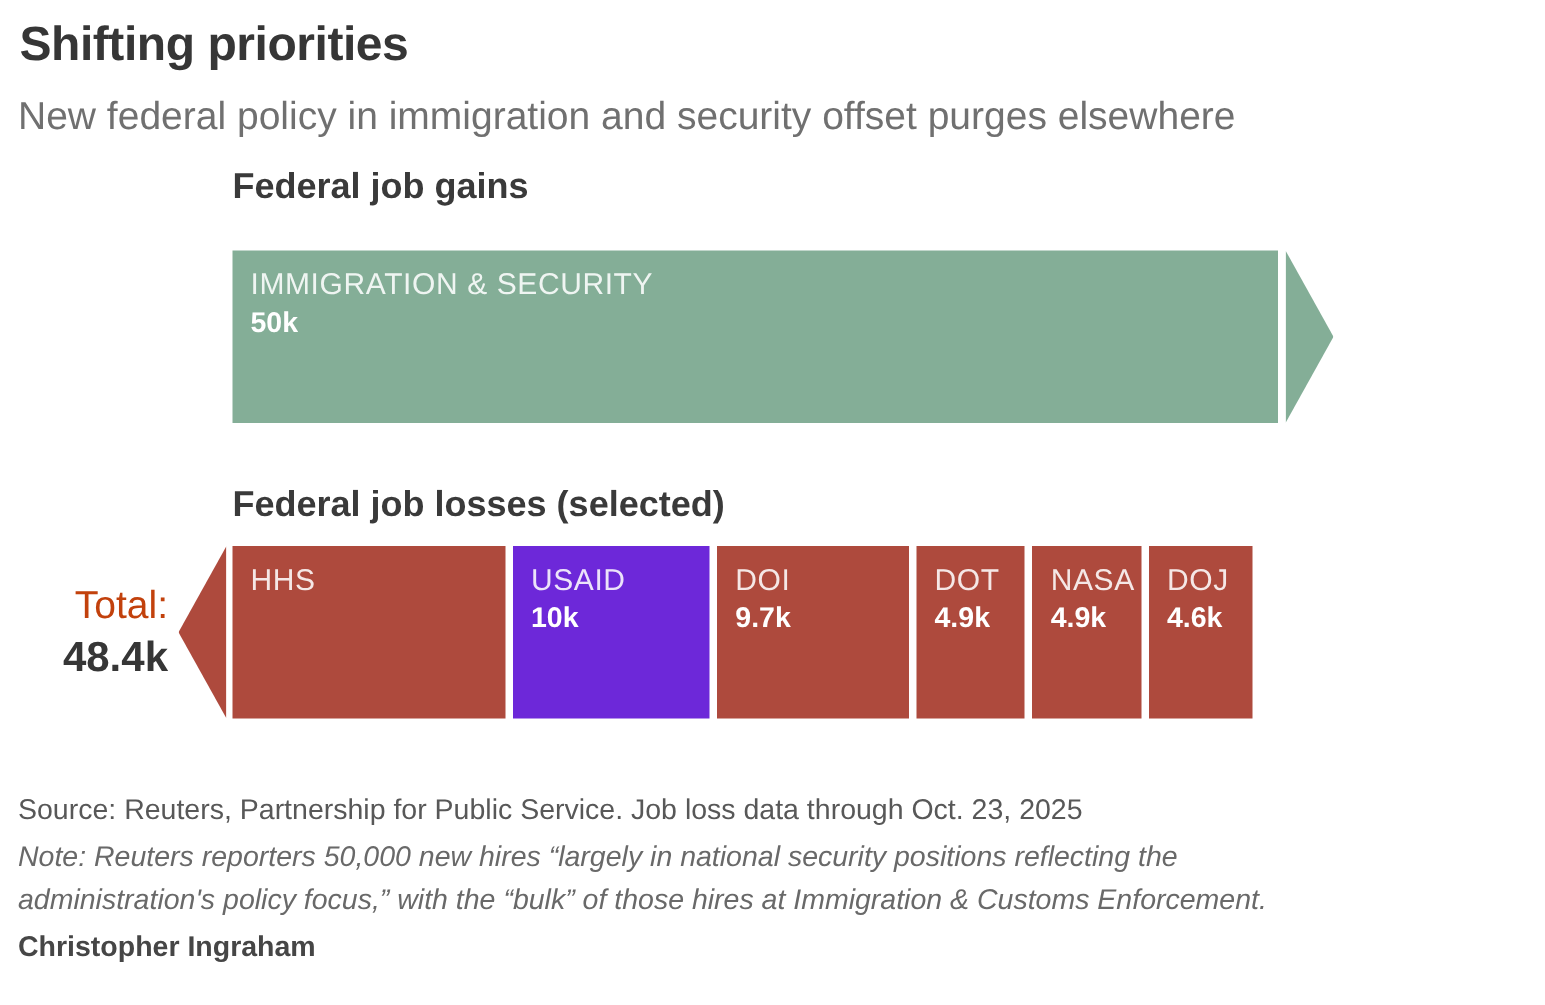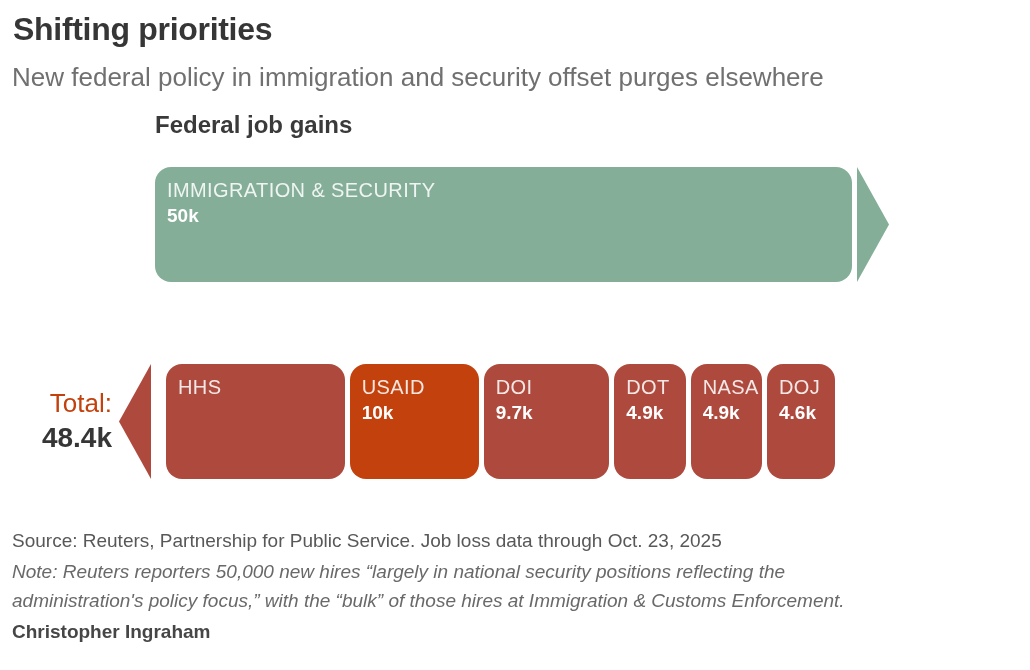--- a/index.html
+++ b/index.html
@@ -13,21 +13,21 @@
     letter-spacing:-0.3px;line-height:1.15;
   }
   .subtitle{
     left:12px;top:62px;font-size:26px;font-weight:400;color:#707070;line-height:1.2;
   }
   .section-heading{
     font-size:24px;font-weight:700;color:#3a3a3a;line-height:1.1;
   }
   .bar-row{display:flex;gap:5px;align-items:stretch;}
   .segment{
-    border-radius:16px;box-sizing:border-box;min-width:0;overflow:hidden;
+    border-radius:0;box-sizing:border-box;min-width:0;overflow:hidden;
     padding:12px 4px 0 12px;flex-basis:0;
   }
   .seg-name{
     display:block;font-size:20px;letter-spacing:0.4px;color:rgba(255,255,255,0.87);
     white-space:nowrap;line-height:1.15;
   }
   .seg-value{
     display:block;font-size:19px;font-weight:700;color:#ffffff;margin-top:3px;
     white-space:nowrap;line-height:1.15;
   }
@@ -62,28 +62,29 @@
       </div>
     </div>
 
   <div class="abs arrow-right" style="left:857px;top:167px;width:32px;height:115px;"></div>
 
   <div class="abs" style="left:903px;top:189px;">
     <div class="total-label">Total:</div>
     <div class="total-value">50k</div>
   </div>
 
+  <div class="abs section-heading" style="left:155px;top:324px;">Federal job losses (selected)</div>
 
   <div class="abs arrow-left" style="left:119px;top:364px;width:32px;height:115px;"></div>
 
   <div class="abs bar-row" style="left:155px;top:364px;width:680px;height:115px;">
-      <div class="segment" style="background: rgb(174, 74, 61); flex-grow: 14400; margin-left: 11px;">
+      <div class="segment" style="background: rgb(174, 74, 61); flex-grow: 14400;">
         <span class="seg-name">HHS</span>
       </div>
-      <div class="segment" style="background: #c2410c; flex-grow: 10000;">
+      <div class="segment" style="background: #6d28d9; flex-grow: 10000;">
         <span class="seg-name">USAID</span>
         <span class="seg-value">10k</span>
       </div>
       <div class="segment" style="background: rgb(174, 74, 61); flex-grow: 9700;">
         <span class="seg-name">DOI</span>
         <span class="seg-value">9.7k</span>
       </div>
       <div class="segment" style="background: rgb(174, 74, 61); flex-grow: 4900;">
         <span class="seg-name">DOT</span>
         <span class="seg-value">4.9k</span>

